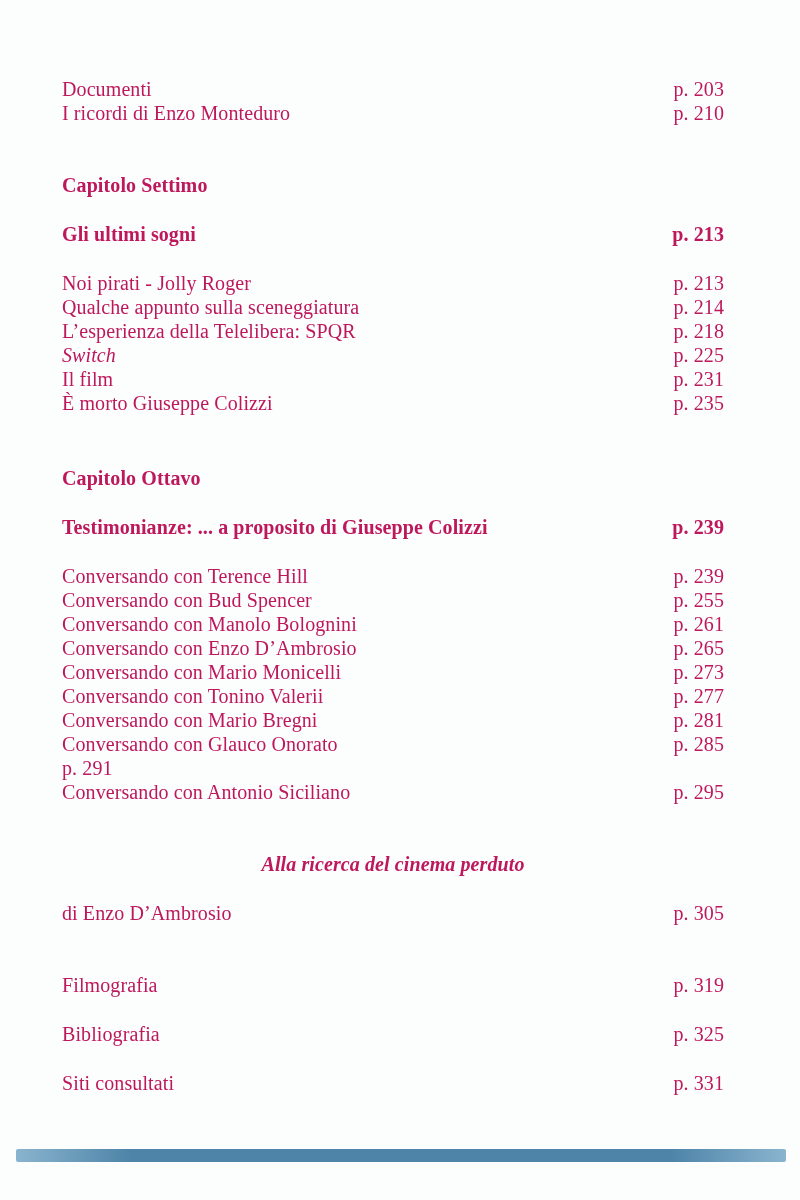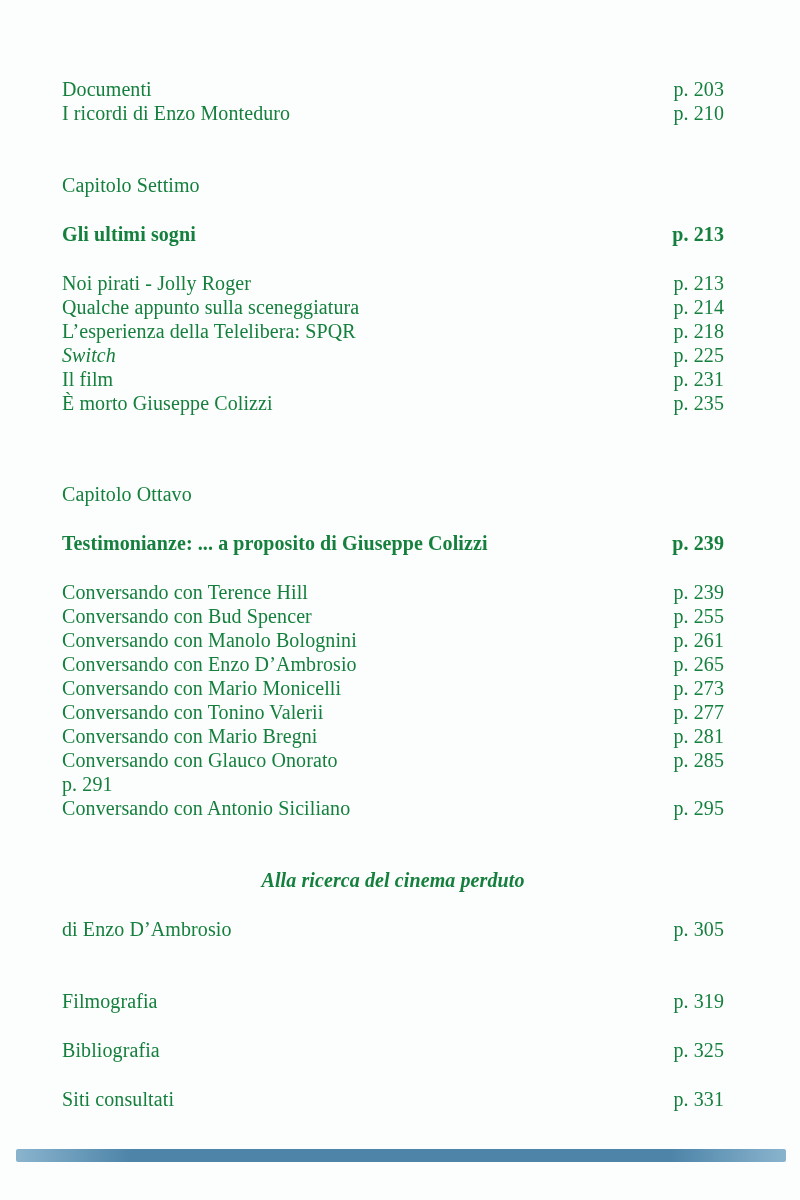--- a/index.html
+++ b/index.html
@@ -6,44 +6,44 @@
   body{
     width:800px;height:1200px;
     background:#ffffff;
     font-family:"Liberation Serif","DejaVu Serif",serif;
   }
   .page{
     position:relative;
     width:800px;height:1200px;
     box-sizing:border-box;
     background:#fcfdfd;
-    color:#15803d;
+    color:#be185d;
     padding:77px 76px 0 62px;
     overflow:hidden;
   }
   .toc{display:block;}
   .block{display:block;}
   .row{
     display:flex;
     justify-content:space-between;
     align-items:baseline;
     font-size:20px;
     line-height:24px;
     letter-spacing:0.1px;
   }
   .row .t{white-space:pre;}
   .row .p{white-space:pre;}
   .heading .row{font-weight:700;text-align:right;}
   .heading-italic .row{font-weight:700;font-style:italic;justify-content:center;}
-  .kicker .row{font-weight:400;}
+  .kicker .row{font-weight:700;}
   .row.italic .t{font-style:italic;}
   .gap-none{margin-top:0;}
   .gap-md{margin-top:25px;}
   .gap-lg{margin-top:48px;}
-  .gap-xl{margin-top:67px;}
+  .gap-xl{margin-top:51px;}
   .bottom-bar{
     position:absolute;
     left:16px;right:14px;bottom:38px;
     height:13px;
     border-radius:2px;
   }
 </style>
 </head>
 <body>
 

